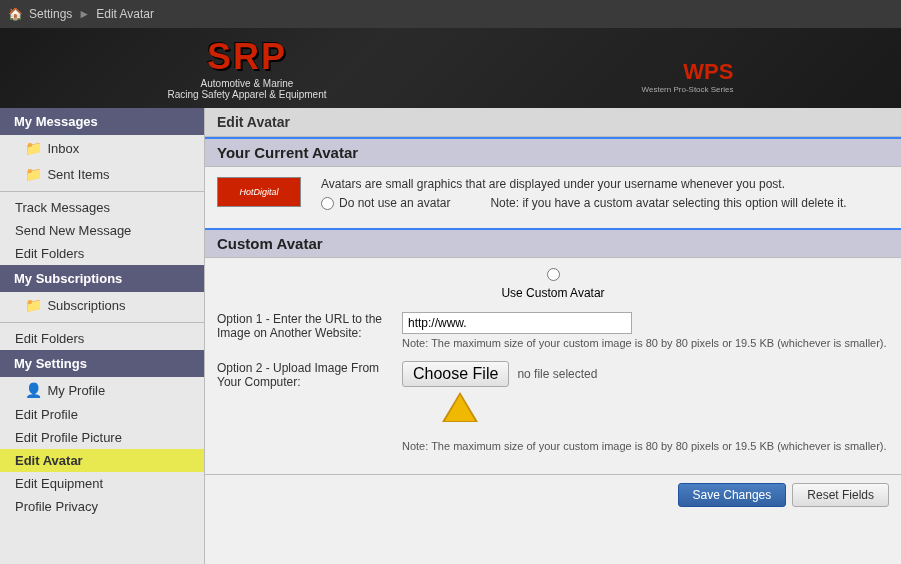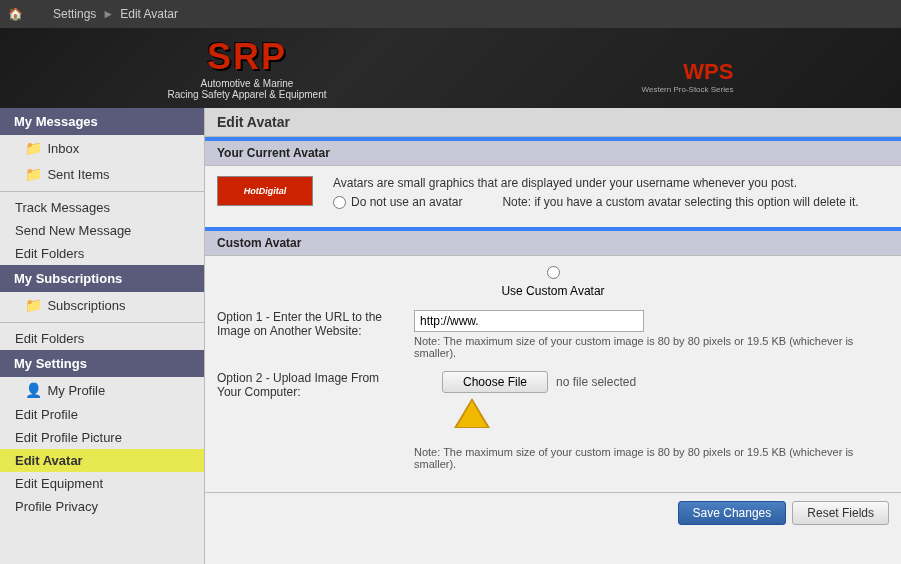--- a/index.html
+++ b/index.html
@@ -33,61 +33,61 @@
     .sidebar { width: 205px; background: #e8e8e8; border-right: 1px solid #bbb; flex-shrink: 0; overflow-y: auto; }
     .sidebar-section-header { background: #5a5a7a; color: white; padding: 6px 14px; font-size: 13px; font-weight: bold; }
     .sidebar-item-folder { padding: 5px 10px 5px 25px; font-size: 13px; color: #333; cursor: pointer; display: flex; align-items: center; gap: 5px; }
     .sidebar-item-link { padding: 4px 10px 4px 15px; font-size: 13px; color: #333; cursor: pointer; }
     .sidebar-divider { border-top: 1px solid #bbb; margin: 4px 0; }
     .folder-icon { font-size: 14px; color: #b8860b; }
 
     
     .content { flex: 1; background: #f0f0f0; overflow-y: auto; }
     .content-header { background: #d8d8d8; padding: 6px 12px; font-size: 14px; font-weight: bold; color: #333; border-bottom: 1px solid #bbb; }
-    .section-title { background: #c8c8d8; padding: 5px 12px; font-size: 12px; font-weight: bold; color: #222; border-bottom: 1px solid #bbb; border-top: 4px solid #3b82f6; }
+    .section-title { background: #c8c8d8; padding: 5px 12px; font-size: 15px; font-weight: bold; color: #222; border-bottom: 1px solid #bbb; border-top: 2px solid #3b82f6; }
     .content-body { padding: 10px 12px; }
 
     
     .avatar-current { display: flex; flex-direction: column; gap: 6px; padding-bottom: 8px; }
     .avatar-text { color: #333; font-size: 12px; }
     .radio-row { display: flex; align-items: center; gap: 5px; font-size: 12px; color: #333; }
     .note-text { color: #333; font-size: 12px; }
 
     
     .custom-avatar-body { padding: 10px 12px; }
     .custom-use-row { display: flex; align-items: center; gap: 5px; font-size: 12px; margin-bottom: 12px; flex-direction: column; }
 
-    .option-row { display: flex; align-items: flex-start; gap: 12px; margin-bottom: 12px; }
+    .option-row { display: flex; align-items: flex-start; margin-bottom: 12px; }
     .option-label { width: 185px; font-size: 12px; color: #333; flex-shrink: 0; }
     .option-content { flex: 1; }
     .url-input { width: 230px; padding: 3px 5px; border: 1px solid #aaa; font-size: 12px; background: white; }
     .option-note { font-size: 11px; color: #555; margin-top: 3px; }
 
     .choose-file-row { display: flex; align-items: center; gap: 8px; }
-    .choose-btn { padding: 3px 20px; background: linear-gradient(to bottom, #f8f8f8, #e0e0e0); border: 1px solid #aaa; cursor: pointer; font-size: 12px; border-radius: 3px; margin-left: 28px; }
+    .choose-btn { padding: 3px 10px; background: linear-gradient(to bottom, #f8f8f8, #e0e0e0); border: 1px solid #aaa; cursor: pointer; font-size: 16px; border-radius: 3px; }
     .no-file { font-size: 12px; color: #555; }
 
     
     .arrow-container { display: flex; justify-content: flex-start; padding-left: 60px; margin-top: -5px; }
 
     
     .bottom-bar { display: flex; justify-content: flex-end; gap: 6px; padding: 8px 12px; border-top: 1px solid #bbb; background: #f0f0f0; }
     .btn-save { padding: 4px 14px; background: linear-gradient(to bottom, #4a7fc1, #3060a0); color: white; border: 1px solid #2050a0; cursor: pointer; font-size: 12px; border-radius: 3px; }
     .btn-reset { padding: 4px 14px; background: linear-gradient(to bottom, #f8f8f8, #ddd); color: #333; border: 1px solid #aaa; cursor: pointer; font-size: 12px; border-radius: 3px; }
 
     
     .sidebar-item-active { background: #e8e850; font-size: 13px; padding: 4px 10px 4px 15px; color: #333; cursor: pointer; font-weight: bold; }
   </style>
 </head>
 <body>
 
 <div class="top-bar">
   <div class="breadcrumb">
     <span class="home-icon">🏠</span>
-    <span style="cursor:pointer;margin-left:24px;">Settings</span>
+    <span style="cursor:pointer;">Settings</span>
     <span class="sep">►</span>
     <span>Edit Avatar</span>
   </div>
 </div>
 
 <div class="banner">
   <div class="banner-inner">
     <div class="banner-srp">
       <div class="banner-srp-logo">SRP</div>
       <div class="banner-srp-sub">Automotive &amp; Marine</div>
@@ -140,21 +140,21 @@
 
   <div class="content">
     <div class="content-header">Edit Avatar</div>
 
     <div class="section-title">Your Current Avatar</div>
     <div class="content-body">
       <div class="avatar-current">
         <div style="display:flex;align-items:flex-start;gap:20px;">
           <div>
 
-            <div style="width:96px;height:30px;background:#cc2200;display:flex;align-items:center;justify-content:center;border:1px solid #888;color:white;font-size:9px;font-weight:bold;font-style:italic;">HotDigital</div>
+            <div style="width:84px;height:30px;background:#cc2200;display:flex;align-items:center;justify-content:center;border:1px solid #888;color:white;font-size:9px;font-weight:normal;font-style:italic;">HotDigital</div>
           </div>
           <div>
             <div class="avatar-text">Avatars are small graphics that are displayed under your username whenever you post.</div>
             <div style="display:flex;align-items:flex-start;gap:40px;margin-top:5px;">
               <div class="radio-row">
                 <input type="radio" name="avatar_choice" style="">
                 <span>Do not use an avatar</span>
               </div>
               <div class="note-text">Note: if you have a custom avatar selecting this option will delete it.</div>
             </div>

